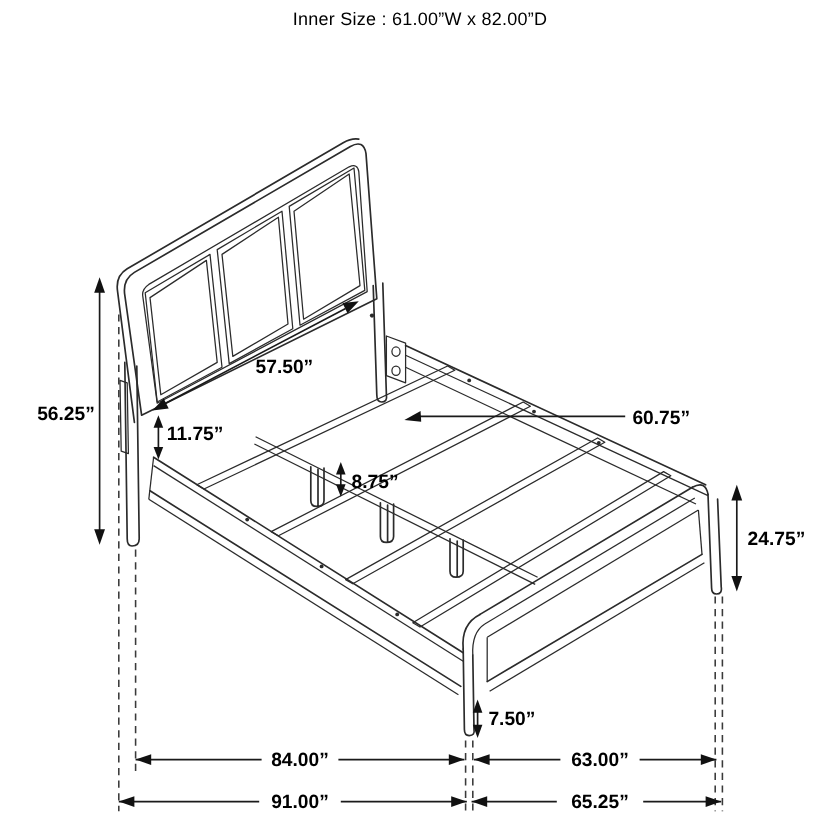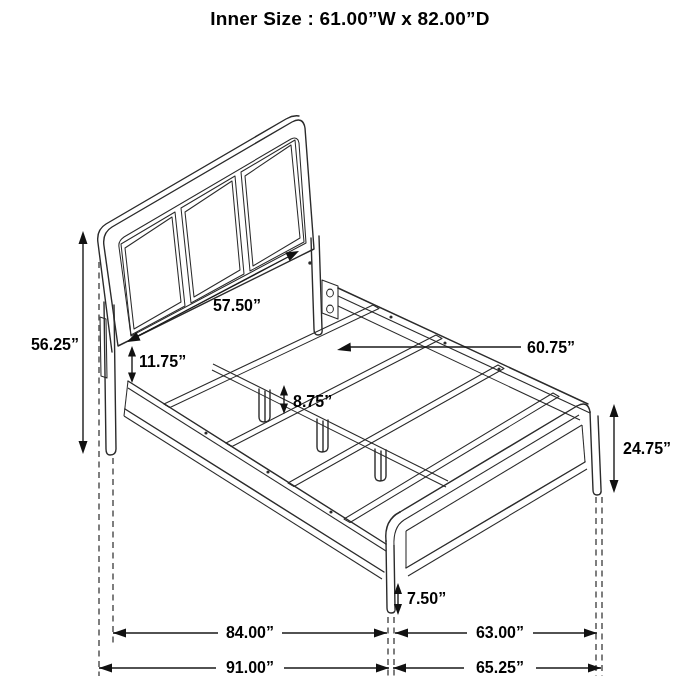--- a/index.html
+++ b/index.html
@@ -1,19 +1,19 @@
 <!DOCTYPE html>
 <html><head>
 <meta charset="utf-8">
 <style>
   html,body{margin:0;padding:0;background:#ffffff;}
   body{width:700px;height:700px;overflow:hidden;position:relative;
        font-family:"Liberation Sans",sans-serif;}
   .title{position:absolute;top:8px;left:0;width:700px;text-align:center;
-         font-size:19px;font-weight:bold;color:#000;letter-spacing:.2px;}
+         font-size:15px;font-weight:normal;color:#000;letter-spacing:.2px;}
   svg{position:absolute;top:0;left:0;}
   .ln{stroke:#2b2b2b;stroke-width:1.4;fill:none;stroke-linejoin:round;stroke-linecap:round;}
   .thin{stroke:#2b2b2b;stroke-width:1.05;fill:none;stroke-linejoin:round;}
   .dash{stroke:#3a3a3a;stroke-width:1.3;fill:none;stroke-dasharray:6 4.5;}
   .dim{stroke:#1a1a1a;stroke-width:1.4;fill:none;}
   .ah{fill:#111;stroke:none;}
   .dot{fill:#2b2b2b;stroke:none;}
   .dimtext{font-family:"Liberation Sans",sans-serif;font-size:16px;font-weight:bold;fill:#000;}
 </style>
 </head>

